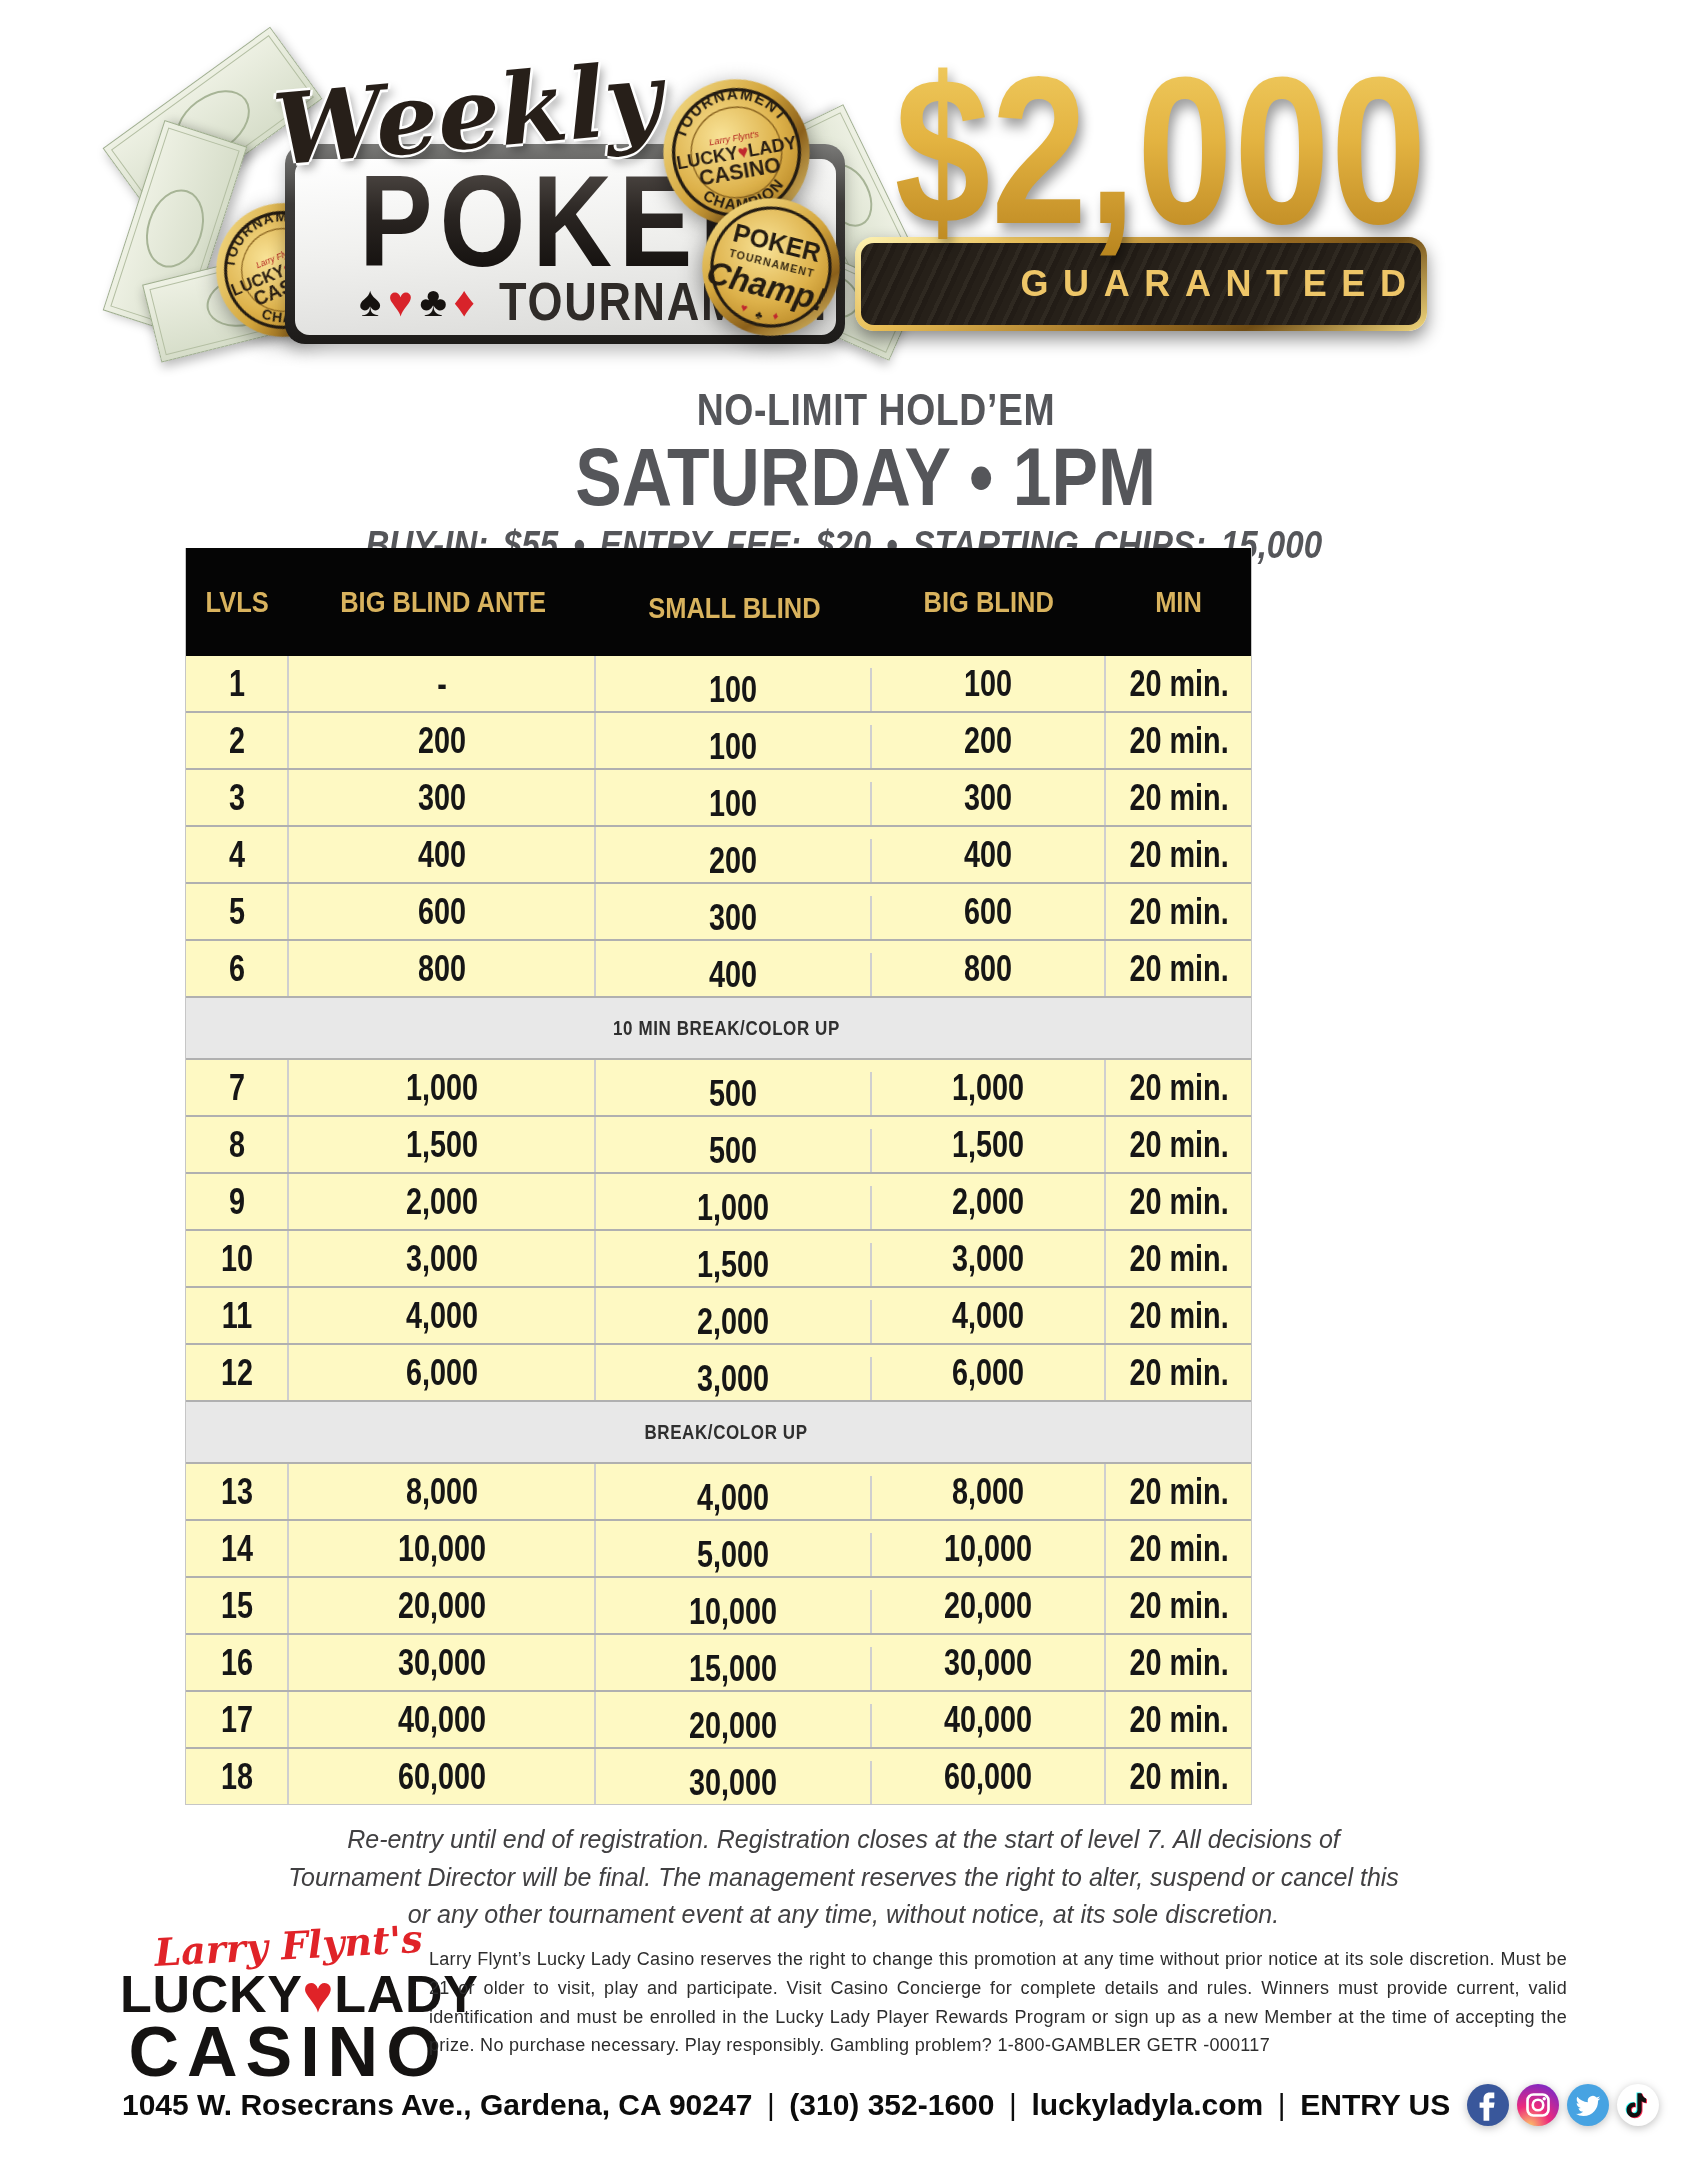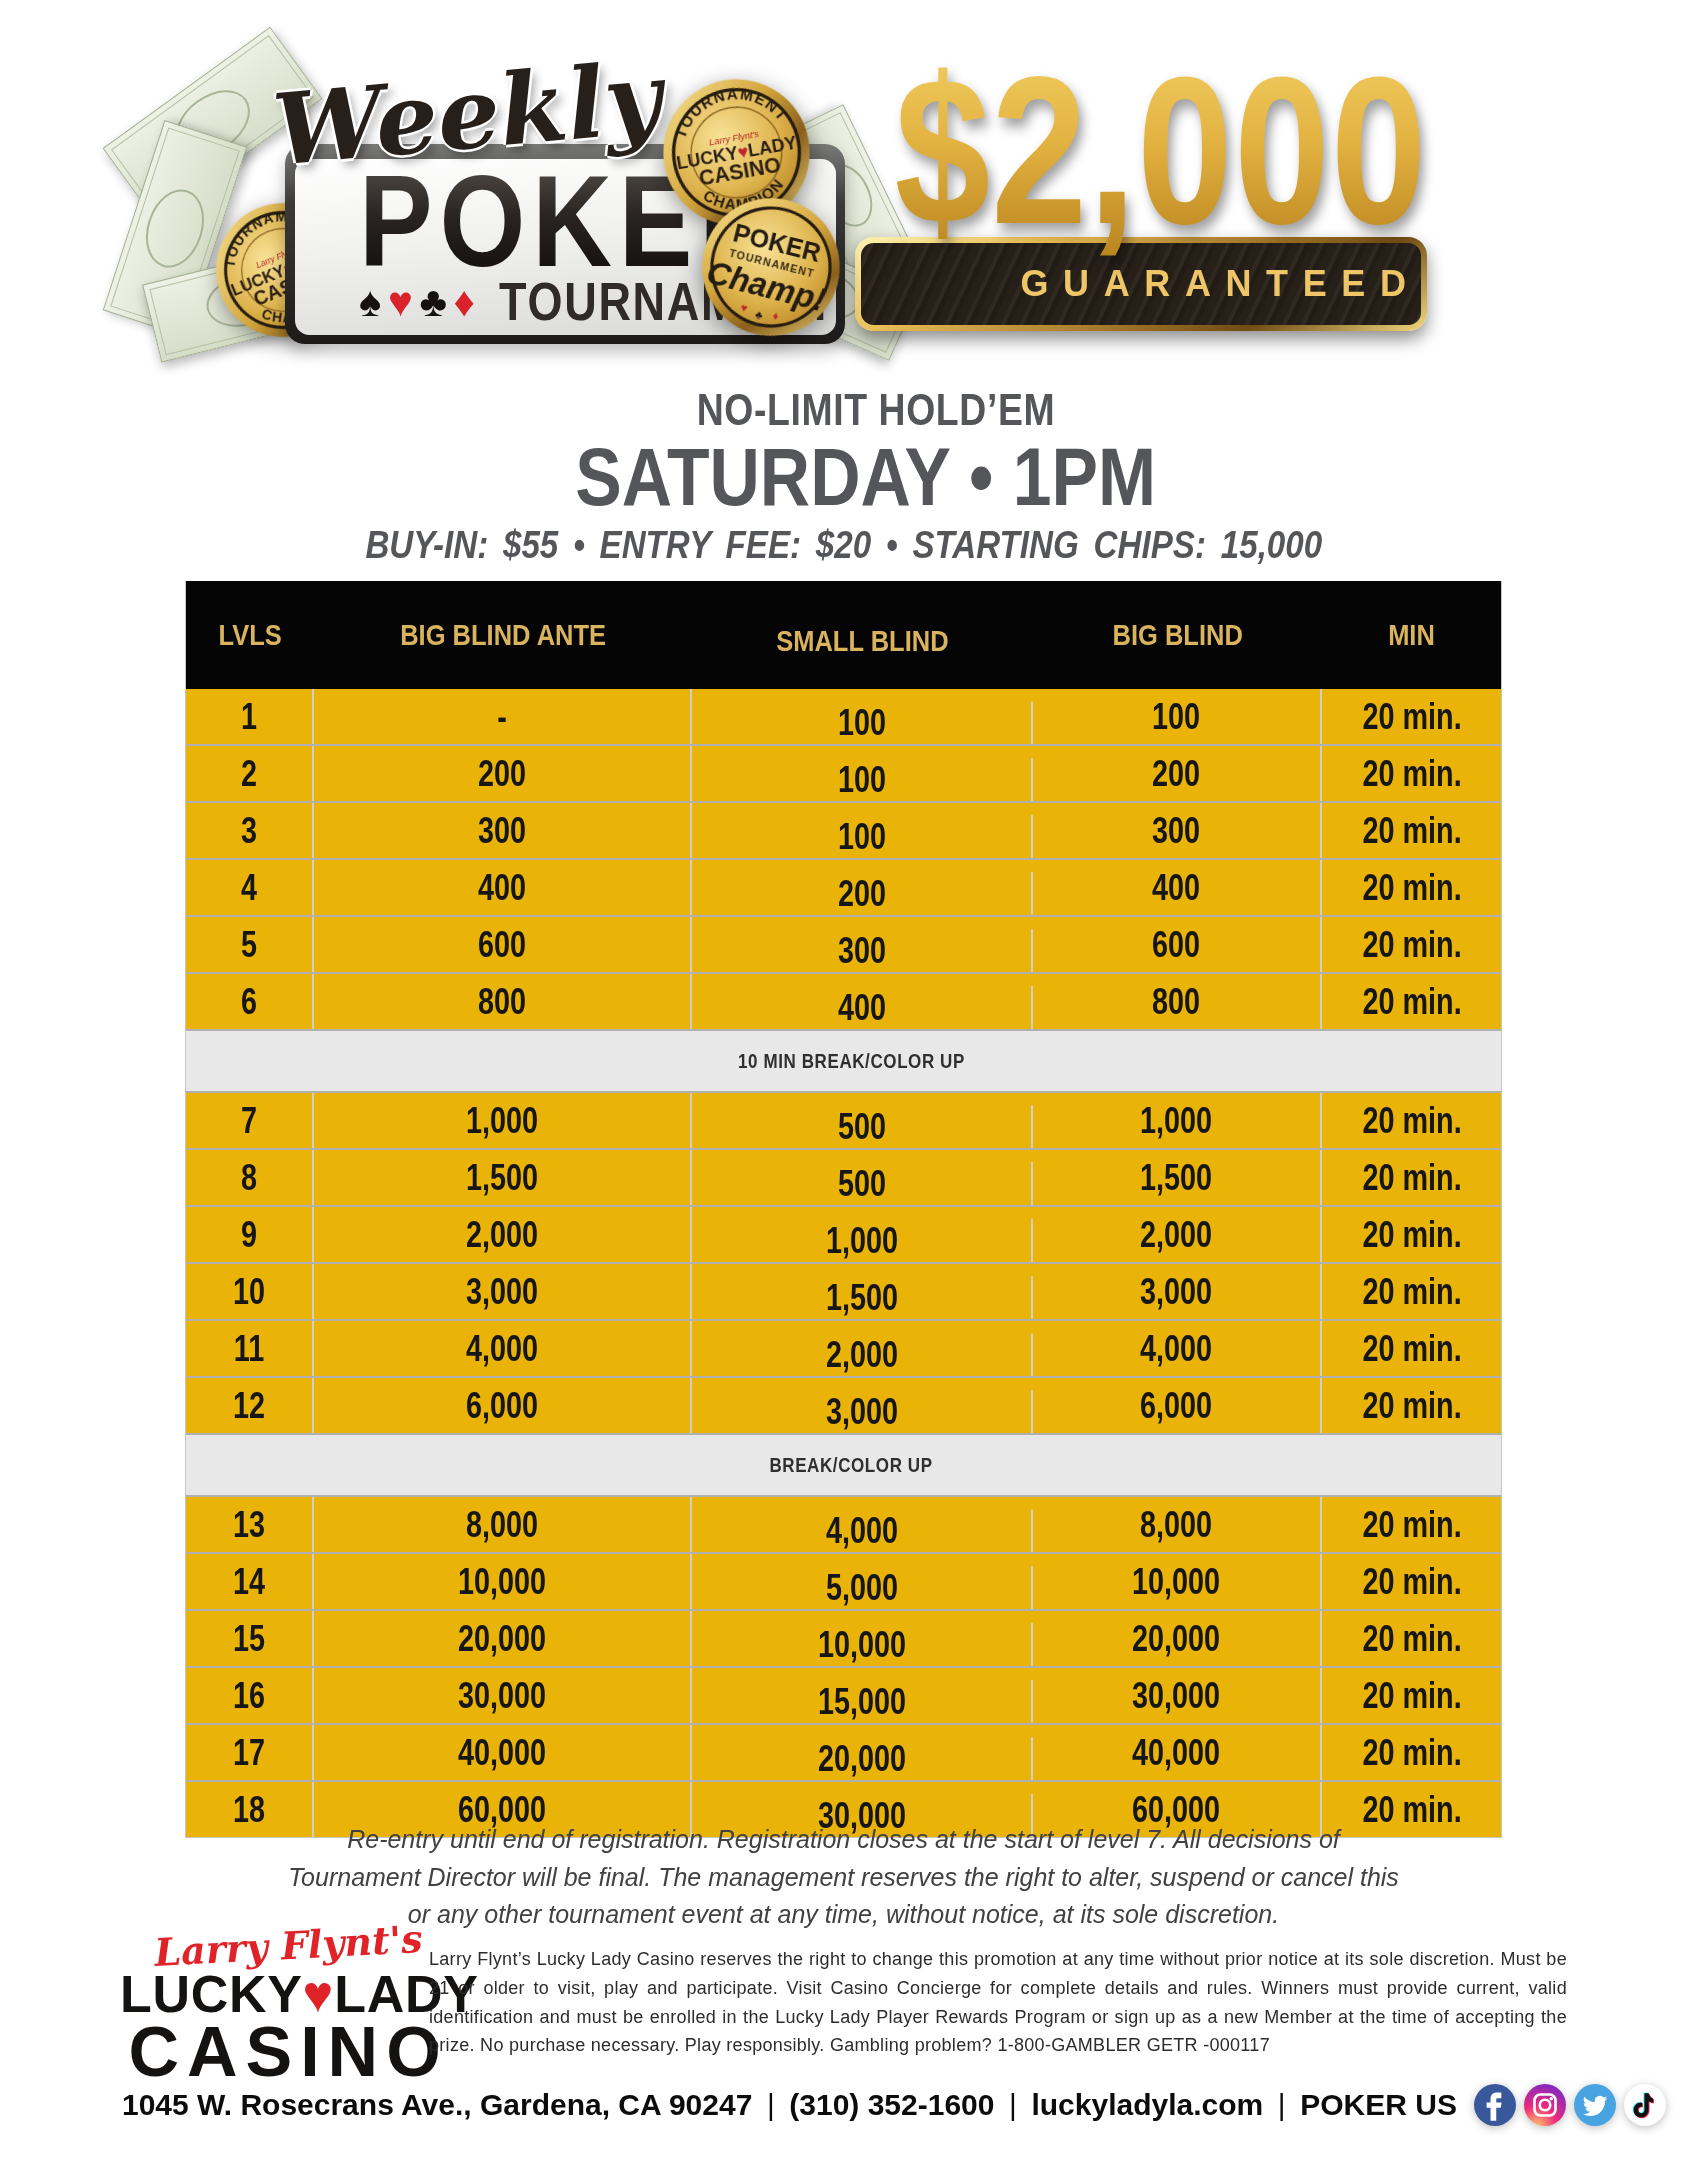--- a/index.html
+++ b/index.html
@@ -49,21 +49,21 @@
   .plaque-inner{width:100%;height:100%;border-radius:12.6px;display:flex;align-items:center;justify-content:flex-end;
     background:repeating-linear-gradient(115deg,#262019 0 8px,#2f2921 8px 12px,#221c16 12px 17px);}
   .plaque-label{font-size:36px;font-weight:700;color:#eec668;letter-spacing:14.6px;padding-left:14.6px;}
 
   
   .h-game{position:absolute;top:385px;left:0;width:100%;text-align:center;font-size:44px;font-weight:800;color:#55565a;letter-spacing:0.7px;margin-left:32px;}
   .h-datetime{position:absolute;top:430px;left:0;width:100%;text-align:center;font-size:82px;font-weight:900;color:#55565a;padding-left:22px;}
   .h-details{position:absolute;top:523px;left:0;width:100%;text-align:center;font-size:39px;font-weight:800;color:#55565a;word-spacing:6.6px;font-style:italic;}
 
   
-  .tbl{position:absolute;left:185px;top:581px;width:1317px;border:1.3px solid #c6c6c6;border-top:none;box-sizing:border-box;background:#eab308;}
+  .tbl{position:absolute;left:185px;top:548px;width:1067px;border:1.3px solid #c6c6c6;border-top:none;box-sizing:border-box;background:#fef9c3;}
   .tbl-header{display:flex;height:108px;background:#050505;align-items:center;}
   .tbl-header .hcell{color:#d9b35e;font-size:30px;font-weight:800;text-align:center;}
   .level-row{display:flex;height:55px;align-items:stretch;}
   .level-row + .level-row,.break-row,.break-row + .level-row{border-top:2.6px solid #b0b0b0;}
   .cell{display:flex;align-items:center;justify-content:center;font-size:36px;font-weight:700;color:#161616;box-sizing:border-box;}
   .cell:not(.c4){border-right:2px solid #cfcfcf;}
   .c0{width:9.7%;} .c1{width:28.8%;} .c2{width:25.9%;margin-top:12px;} .c3{width:22.0%;} .c4{width:13.6%;}
   .break-row{height:60px;display:flex;align-items:center;justify-content:center;background:#e8e8e8;
     font-size:20px;font-weight:800;color:#2f2f2f;letter-spacing:0.7px;padding-left:16px;}
 
@@ -519,21 +519,21 @@
 
   <div class="legal">Larry Flynt’s Lucky Lady Casino reserves the right to change this promotion at any time without prior notice at its sole discretion. Must be 21 or older to visit, play and participate. Visit Casino Concierge for complete details and rules. Winners must provide current, valid identification and must be enrolled in the Lucky Lady Player Rewards Program or sign up as a new Member at the time of accepting the prize. No purchase necessary. Play responsibly. Gambling problem? 1-800-GAMBLER GETR -000117</div>
 
   <div class="contact-bar">
     <span>1045 W. Rosecrans Ave., Gardena, CA 90247</span>
     <span class="pipe">|</span>
     <span>(310) 352-1600</span>
     <span class="pipe">|</span>
     <span>luckyladyla.com</span>
     <span class="pipe">|</span>
-    <span>POKER US</span>
+    <span>ENTRY US</span>
     <span class="social">
       <svg viewBox="0 0 64 64">
         <circle cx="32" cy="32" r="32" fill="#39579b"></circle>
         <path d="M35.6 21.6h6V13h-6.8c-6.1 0-9.6 3.9-9.6 9.9V28h-6v8.3h6V56h8.7V36.3h6.9l1.2-8.3h-8.1v-4.1c0-1.6.7-2.3 1.7-2.3z" fill="#fff"></path>
       </svg>
       <svg viewBox="0 0 64 64">
         <circle cx="32" cy="32" r="32" fill="url(#igGrad)"></circle>
         <rect x="16" y="16" width="32" height="32" rx="9" fill="none" stroke="#fff" stroke-width="4"></rect>
         <circle cx="32" cy="32" r="8" fill="none" stroke="#fff" stroke-width="4"></circle>
         <circle cx="41.5" cy="22.5" r="2.6" fill="#fff"></circle>

